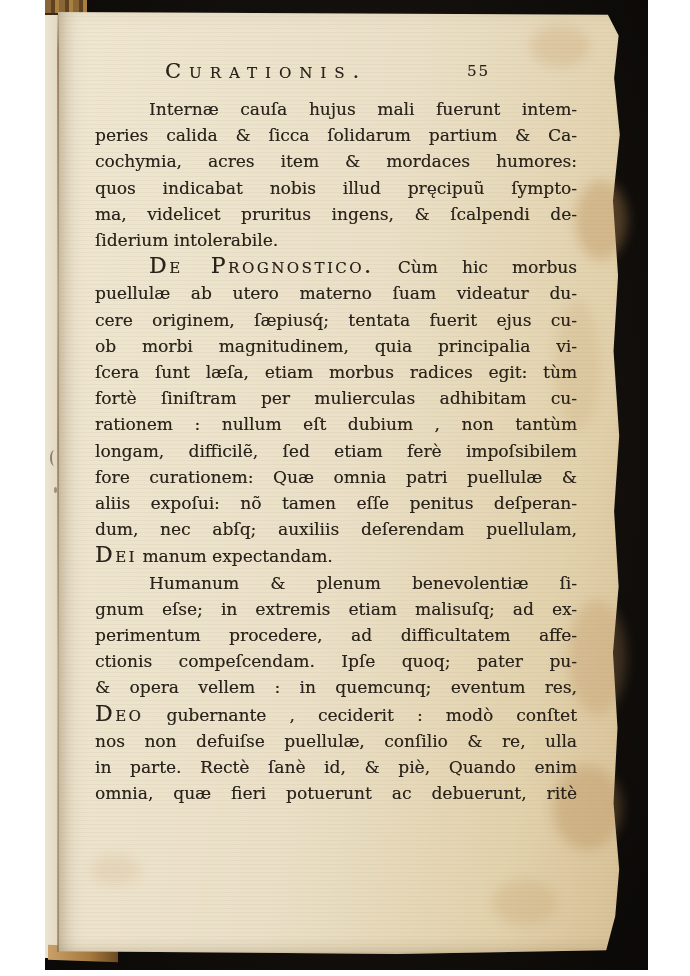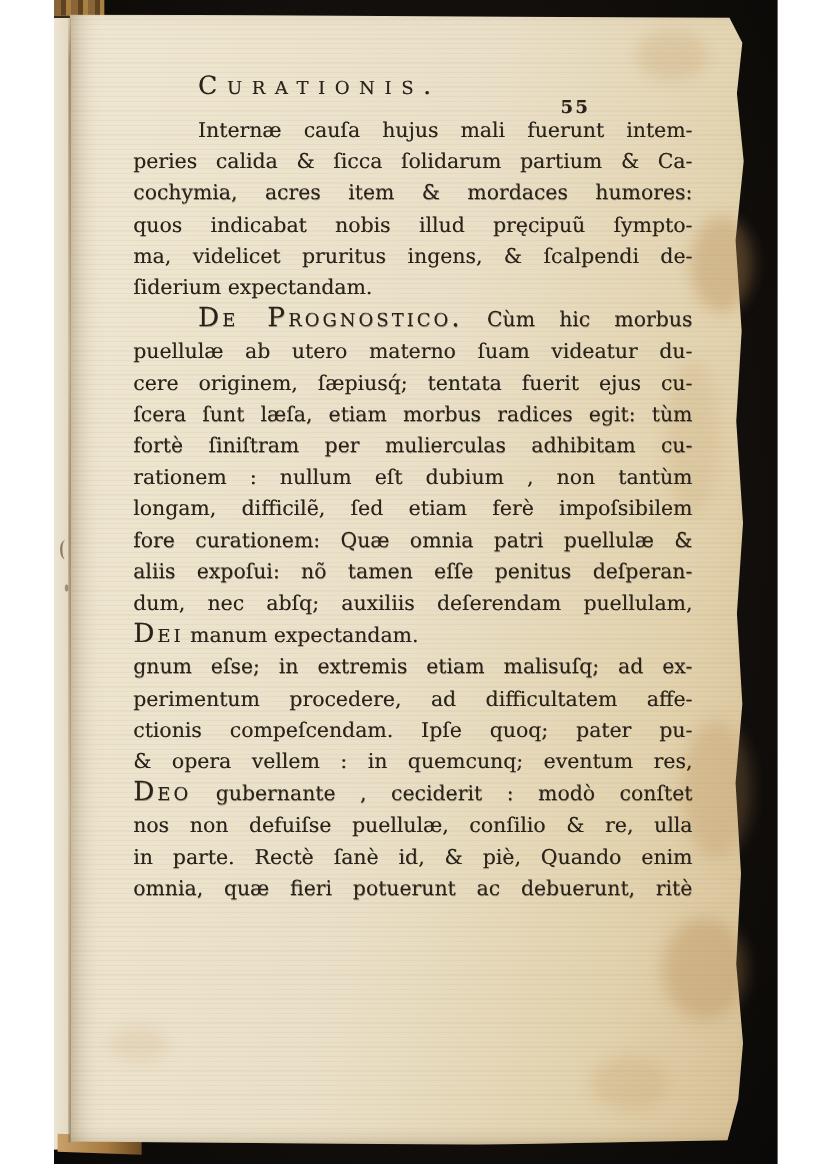--- a/index.html
+++ b/index.html
@@ -48,22 +48,22 @@
   .st6{left:530px;top:25px;width:60px;height:42px;background:rgba(185,140,85,.22);}
   .st7{left:90px;top:855px;width:50px;height:30px;background:rgba(185,140,85,.15);}
 
   
   .textblock{position:absolute;left:95px;top:58px;width:482px;color:#29221a;
              font-size:17px;line-height:26.2px;
              text-shadow:0.3px 0.3px 0.4px rgba(45,35,22,.45);}
   .hdr{position:relative;height:38px;}
   .hdr .title{position:absolute;left:70px;top:0;font-variant:small-caps;
               font-size:21px;letter-spacing:8px;}
-  .hdr .folio{position:absolute;left:372px;top:18px;font-size:15px;font-weight:bold;letter-spacing:2px;}
-  .ln{text-align:justify;text-align-last:justify;margin-left:16px;}
+  .hdr .folio{position:absolute;left:372px;top:0;font-size:15px;font-weight:normal;letter-spacing:2px;}
+  .ln{text-align:justify;text-align-last:justify;}
   .ln.last{text-align-last:left;}
   .ln.ind{padding-left:54px;}
   .sc{font-variant:small-caps;letter-spacing:2.5px;font-size:22px;}
 </style>
 </head>
 <body>
 
 <div class="stage">
   <div class="photo"></div>
   <div class="page-edges"></div>
@@ -86,40 +86,42 @@
     <div class="hdr">
       <span class="title">Curationis.</span>
       <span class="folio">55</span>
     </div>
 
     <div class="ln ind">Internæ cauſa hujus mali fuerunt intem-</div>
     <div class="ln">peries calida &amp; ſicca ſolidarum partium &amp; Ca-</div>
     <div class="ln">cochymia, acres item &amp; mordaces humores:</div>
     <div class="ln">quos indicabat nobis illud pręcipuũ ſympto-</div>
     <div class="ln">ma, videlicet pruritus ingens, &amp; ſcalpendi de-</div>
-    <div class="ln last">ſiderium expectandam.</div>
+    <div class="ln last">ſiderium intolerabile.</div>
 
     <div class="ln ind">
       <span class="sc">De Prognostico.</span>
       <span>Cùm hic morbus</span>
     </div>
     <div class="ln">puellulæ ab utero materno ſuam videatur du-</div>
     <div class="ln">cere originem, ſæpiusq́; tentata fuerit ejus cu-</div>
+    <div class="ln">ob morbi magnitudinem, quia principalia vi-</div>
     <div class="ln">ſcera ſunt læſa, etiam morbus radices egit: tùm</div>
     <div class="ln">fortè ſiniſtram per mulierculas adhibitam cu-</div>
     <div class="ln">rationem : nullum eſt dubium , non tantùm</div>
     <div class="ln">longam, difficilẽ, ſed etiam ferè impoſsibilem</div>
     <div class="ln">fore curationem: Quæ omnia patri puellulæ &amp;</div>
     <div class="ln">aliis expoſui: nõ tamen eſſe penitus deſperan-</div>
     <div class="ln">dum, nec abſq; auxiliis deſerendam puellulam,</div>
     <div class="ln last">
       <span class="sc">Dei</span>
       <span>manum expectandam.</span>
     </div>
 
+    <div class="ln ind">Humanum &amp; plenum benevolentiæ ſi-</div>
     <div class="ln">gnum eſse; in extremis etiam malisuſq; ad ex-</div>
     <div class="ln">perimentum procedere, ad difficultatem affe-</div>
     <div class="ln">ctionis compeſcendam.  Ipſe quoq; pater pu-</div>
     <div class="ln">&amp; opera vellem : in quemcunq; eventum res,</div>
     <div class="ln">
       <span class="sc">Deo</span>
       <span>gubernante , ceciderit : modò conſtet</span>
     </div>
     <div class="ln">nos non defuiſse puellulæ, conſilio &amp; re, ulla</div>
     <div class="ln">in parte.  Rectè ſanè id, &amp; piè,  Quando enim</div>

